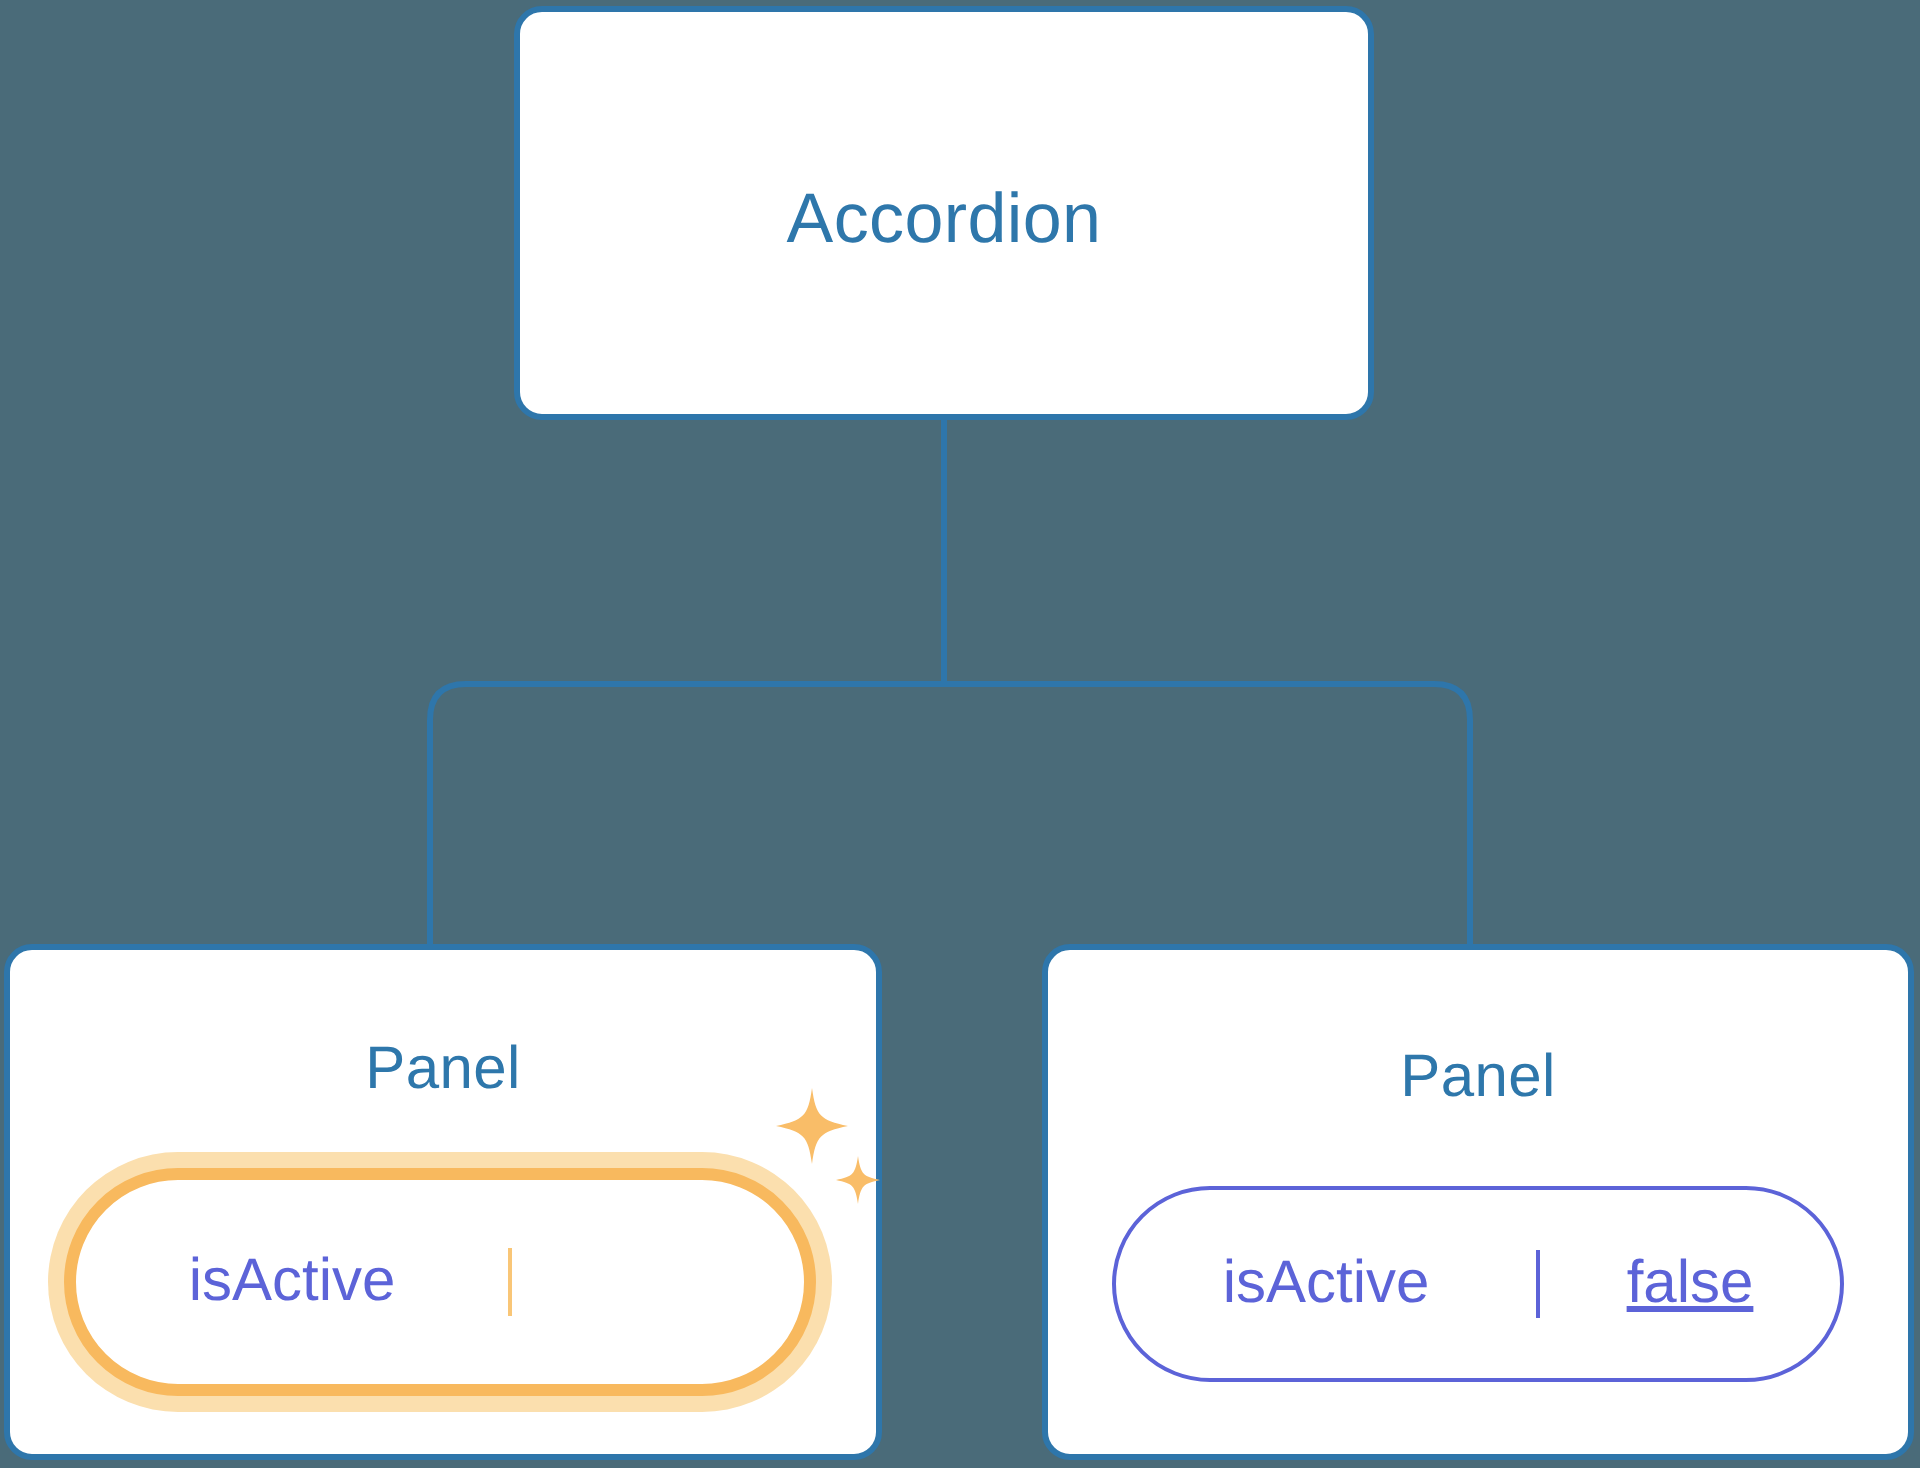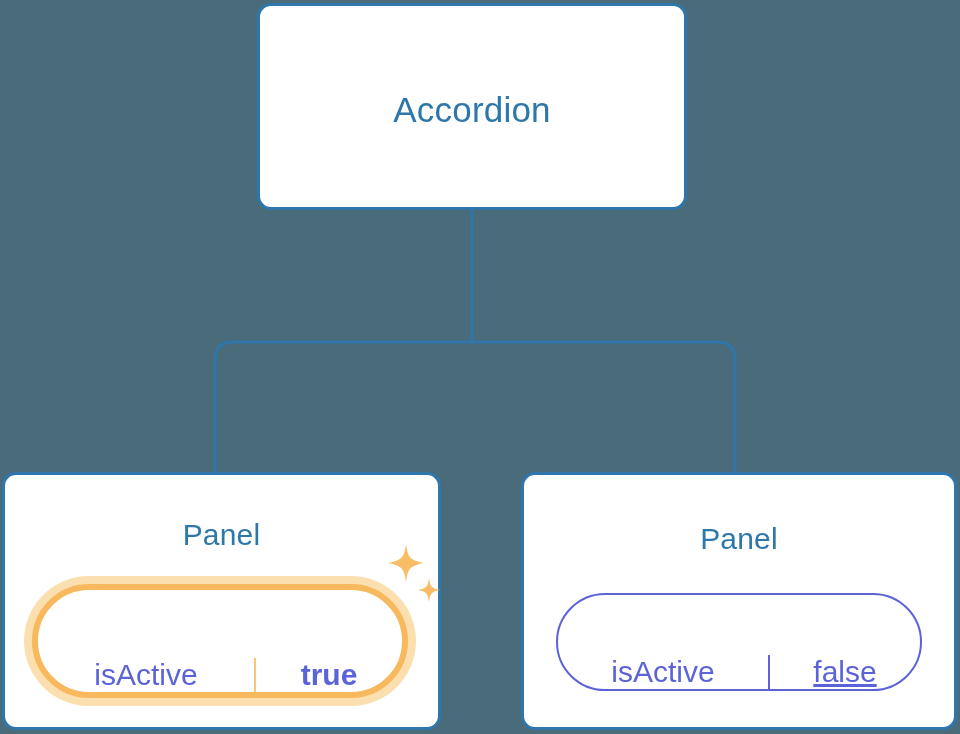--- a/index.html
+++ b/index.html
@@ -74,21 +74,21 @@
   .node-panel-right .node-title {
     top: 47px;
     font-size: 30px;
   }
 
   
   .pill {
     position: absolute;
     box-sizing: border-box;
     display: flex;
-    align-items: flex-end;
+    align-items: center;
     background: #ffffff;
   }
   .pill-cell {
     display: flex;
     align-items: center;
     justify-content: center;
     box-sizing: border-box;
     color: #5c63d8;
     white-space: nowrap;
   }
@@ -157,21 +157,20 @@
   <div class="node node-root">
     <div class="node-title">Accordion</div>
   </div>
 
   <div class="node node-panel-left">
     <div class="node-title">Panel</div>
   </div>
 
   <div class="pill pill-highlight">
     <div class="pill-cell pill-key">isActive</div>
-    <div class="pill-cell pill-val">true</div>
   </div>
 
   <svg class="sparkles" viewBox="0 0 60 64" width="60" height="64">
     <path d="M 22 2 C 24 16 26 18 40 21 C 26 24 24 26 22 40 C 20 26 18 24 4 21 C 18 18 20 16 22 2 Z" fill="#f9bd68"></path>
     <path d="M 45 36 C 46.3 45 47.6 46.3 56 48 C 47.6 49.7 46.3 51 45 60 C 43.7 51 42.4 49.7 34 48 C 42.4 46.3 43.7 45 45 36 Z" fill="#f9bd68"></path>
   </svg>
 
   <div class="node node-panel-right">
     <div class="node-title">Panel</div>
   </div>

